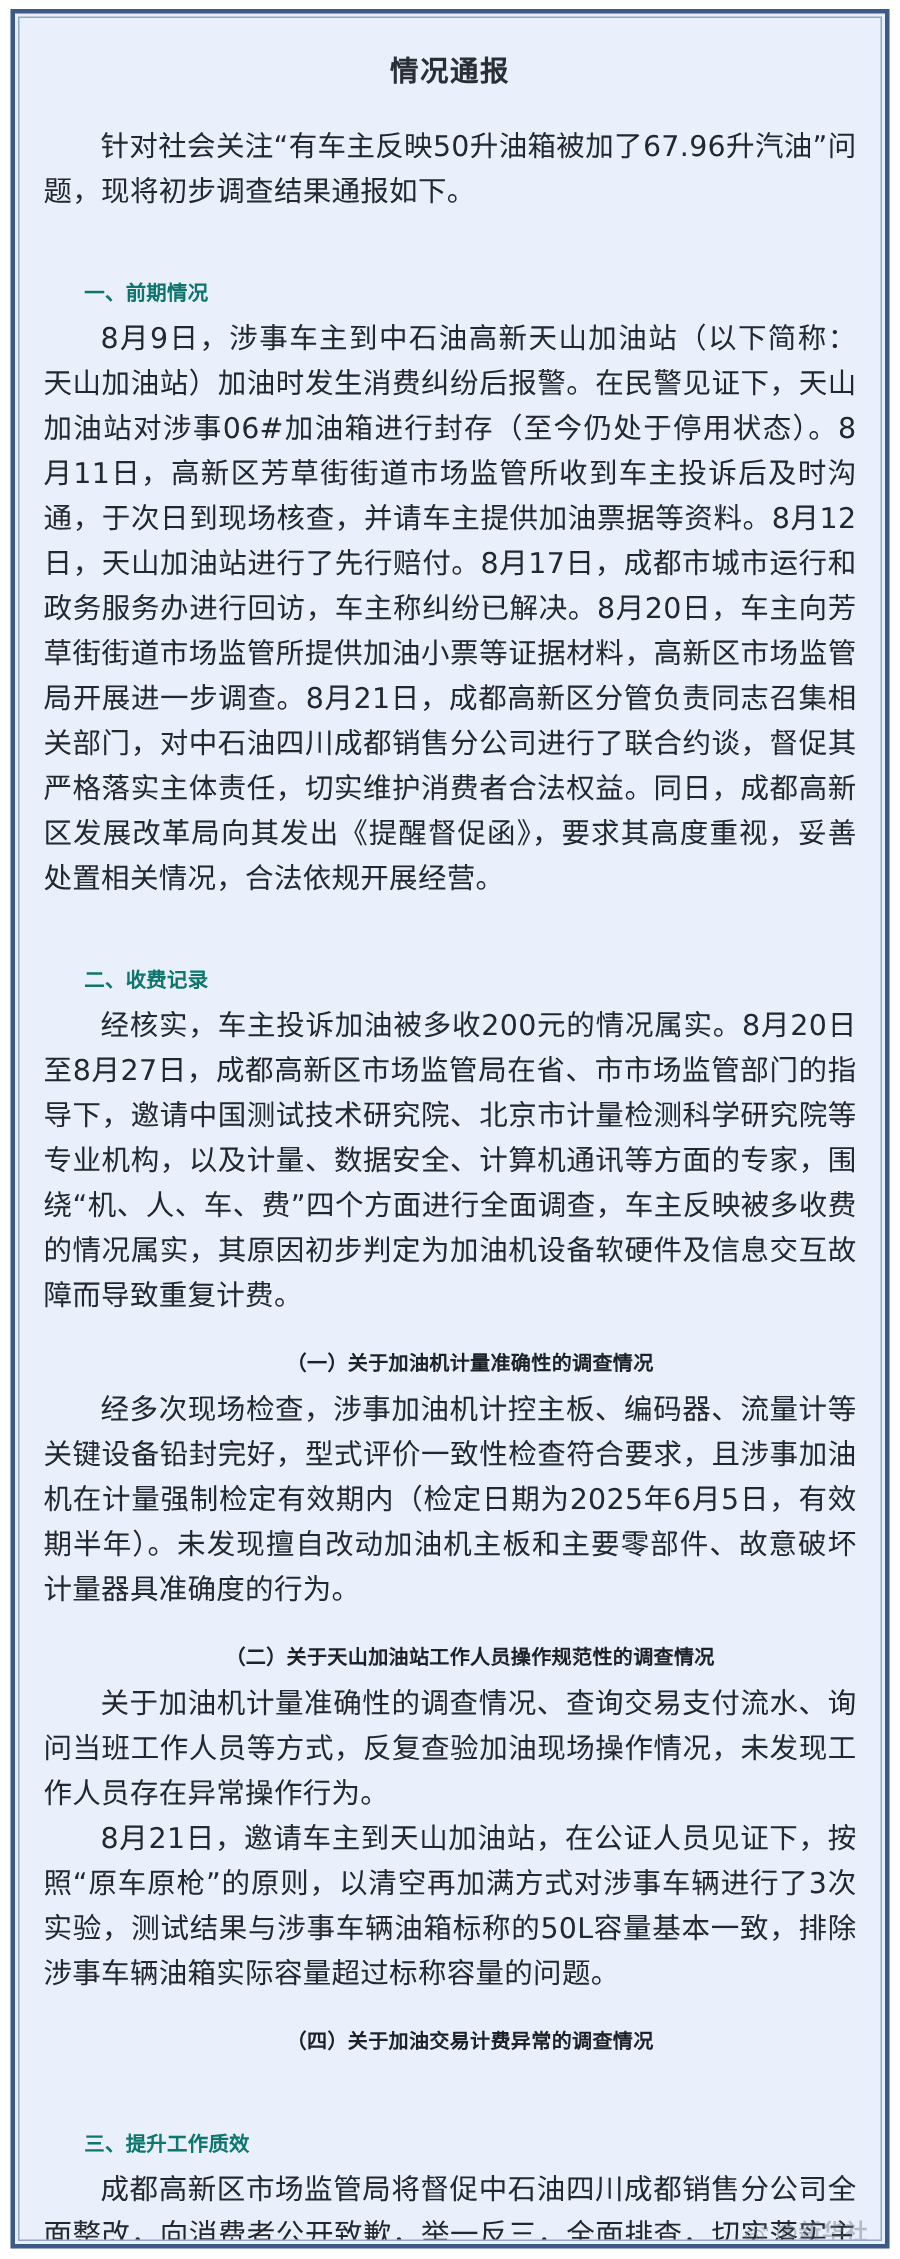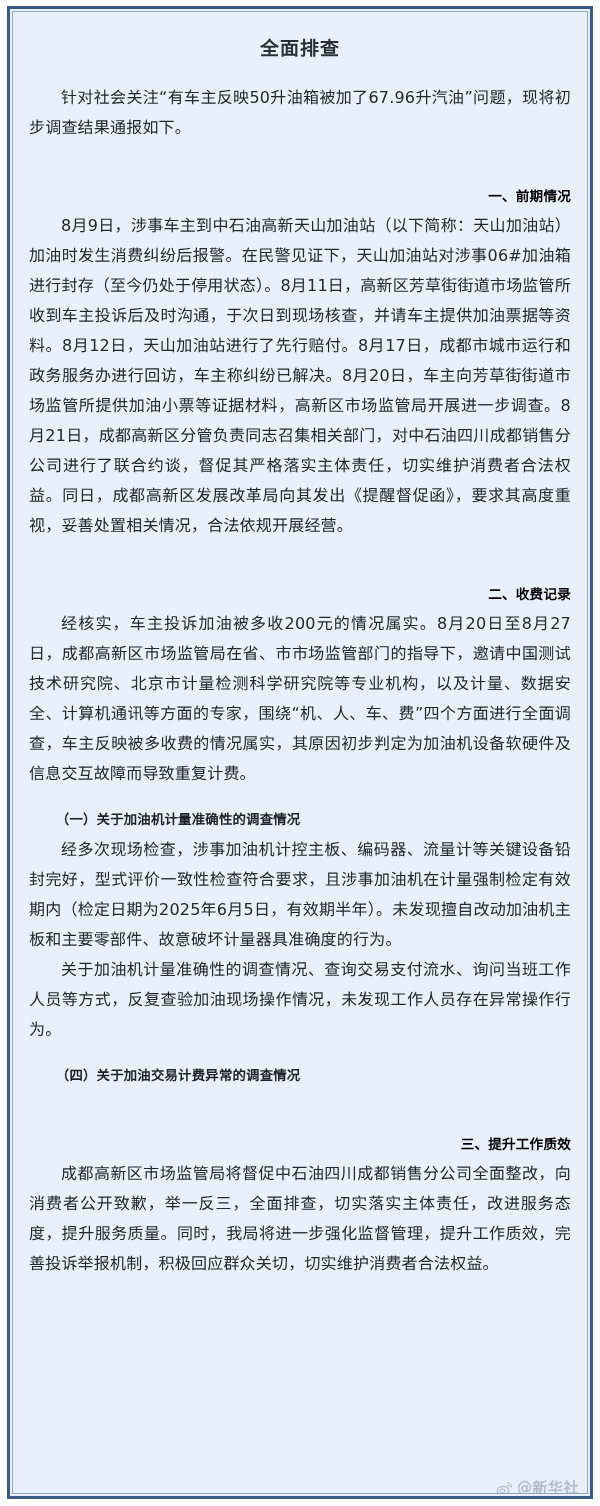--- a/index.html
+++ b/index.html
@@ -47,49 +47,49 @@
     text-align: center;
     font-size: 19px;
     font-weight: bold;
     color: #2a2f36;
     letter-spacing: 1px;
     margin: 14px 0 22px 0;
     line-height: 1.3;
   }
 
   p.body-text {
-    font-size: 16px;
+    font-size: 19px;
     line-height: 30px;
     color: #23272e;
     margin: 0 0 0 0;
     text-indent: 2em;
     text-align: justify;
     text-justify: inter-ideograph;
     letter-spacing: 0.2px;
   }
 
   h2.section-head {
     font-size: 13.6px;
     font-weight: bold;
-    color: #000000;
+    color: #0f766e;
     line-height: 30px;
     margin: 18px 0 0 0;
     text-indent: 2em;
     letter-spacing: 0.2px;
-    text-align: right;
   }
 
   h3.sub-head {
     font-size: 13.4px;
     font-weight: bold;
     color: #1d2128;
     line-height: 30px;
     margin: 16px 0 0 0;
     text-indent: 2em;
     letter-spacing: 0.2px;
+    text-align: center;
   }
   .spacer-md { height: 20px; }
 
   .watermark {
     position: absolute;
     right: 8px;
     bottom: -4px;
     display: flex;
     align-items: center;
     gap: 4px;
@@ -109,39 +109,41 @@
     line-height: 1;
   }
 </style>
 </head>
 <body>
 
 <div class="page">
   <div class="frame-outer">
     <div class="frame-inner">
 
-      <div class="doc-title">全面排查</div>
+      <div class="doc-title">情况通报</div>
 
       <p class="body-text">针对社会关注“有车主反映50升油箱被加了67.96升汽油”问题，现将初步调查结果通报如下。</p>
 
       <div class="spacer-md"></div>
 
       <h2 class="section-head">一、前期情况</h2>
       <p class="body-text">8月9日，涉事车主到中石油高新天山加油站（以下简称：天山加油站）加油时发生消费纠纷后报警。在民警见证下，天山加油站对涉事06#加油箱进行封存（至今仍处于停用状态）。8月11日，高新区芳草街街道市场监管所收到车主投诉后及时沟通，于次日到现场核查，并请车主提供加油票据等资料。8月12日，天山加油站进行了先行赔付。8月17日，成都市城市运行和政务服务办进行回访，车主称纠纷已解决。8月20日，车主向芳草街街道市场监管所提供加油小票等证据材料，高新区市场监管局开展进一步调查。8月21日，成都高新区分管负责同志召集相关部门，对中石油四川成都销售分公司进行了联合约谈，督促其严格落实主体责任，切实维护消费者合法权益。同日，成都高新区发展改革局向其发出《提醒督促函》，要求其高度重视，妥善处置相关情况，合法依规开展经营。</p>
 
       <div class="spacer-md"></div>
 
       <h2 class="section-head">二、收费记录</h2>
       <p class="body-text">经核实，车主投诉加油被多收200元的情况属实。8月20日至8月27日，成都高新区市场监管局在省、市市场监管部门的指导下，邀请中国测试技术研究院、北京市计量检测科学研究院等专业机构，以及计量、数据安全、计算机通讯等方面的专家，围绕“机、人、车、费”四个方面进行全面调查，车主反映被多收费的情况属实，其原因初步判定为加油机设备软硬件及信息交互故障而导致重复计费。</p>
 
       <h3 class="sub-head">（一）关于加油机计量准确性的调查情况</h3>
       <p class="body-text">经多次现场检查，涉事加油机计控主板、编码器、流量计等关键设备铅封完好，型式评价一致性检查符合要求，且涉事加油机在计量强制检定有效期内（检定日期为2025年6月5日，有效期半年）。未发现擅自改动加油机主板和主要零部件、故意破坏计量器具准确度的行为。</p>
 
+      <h3 class="sub-head">（二）关于天山加油站工作人员操作规范性的调查情况</h3>
       <p class="body-text">关于加油机计量准确性的调查情况、查询交易支付流水、询问当班工作人员等方式，反复查验加油现场操作情况，未发现工作人员存在异常操作行为。</p>
 
+      <p class="body-text">8月21日，邀请车主到天山加油站，在公证人员见证下，按照“原车原枪”的原则，以清空再加满方式对涉事车辆进行了3次实验，测试结果与涉事车辆油箱标称的50L容量基本一致，排除涉事车辆油箱实际容量超过标称容量的问题。</p>
 
       <h3 class="sub-head">（四）关于加油交易计费异常的调查情况</h3>
 
       <div class="spacer-md"></div>
 
       <h2 class="section-head">三、提升工作质效</h2>
       <p class="body-text">成都高新区市场监管局将督促中石油四川成都销售分公司全面整改，向消费者公开致歉，举一反三，全面排查，切实落实主体责任，改进服务态度，提升服务质量。同时，我局将进一步强化监督管理，提升工作质效，完善投诉举报机制，积极回应群众关切，切实维护消费者合法权益。</p>
 
       <div class="watermark">
         <span class="wb-logo">

